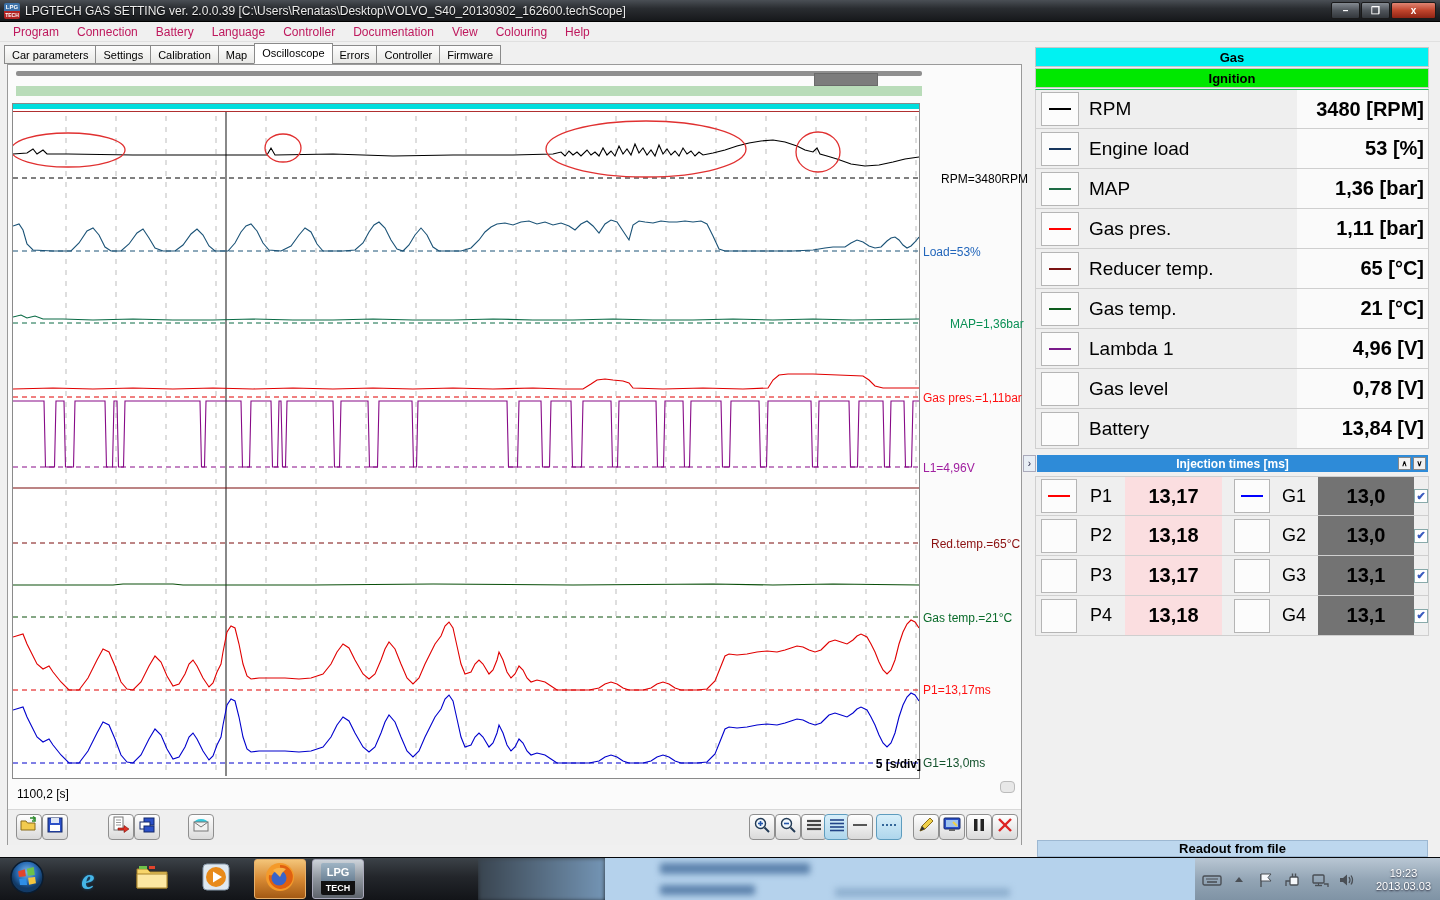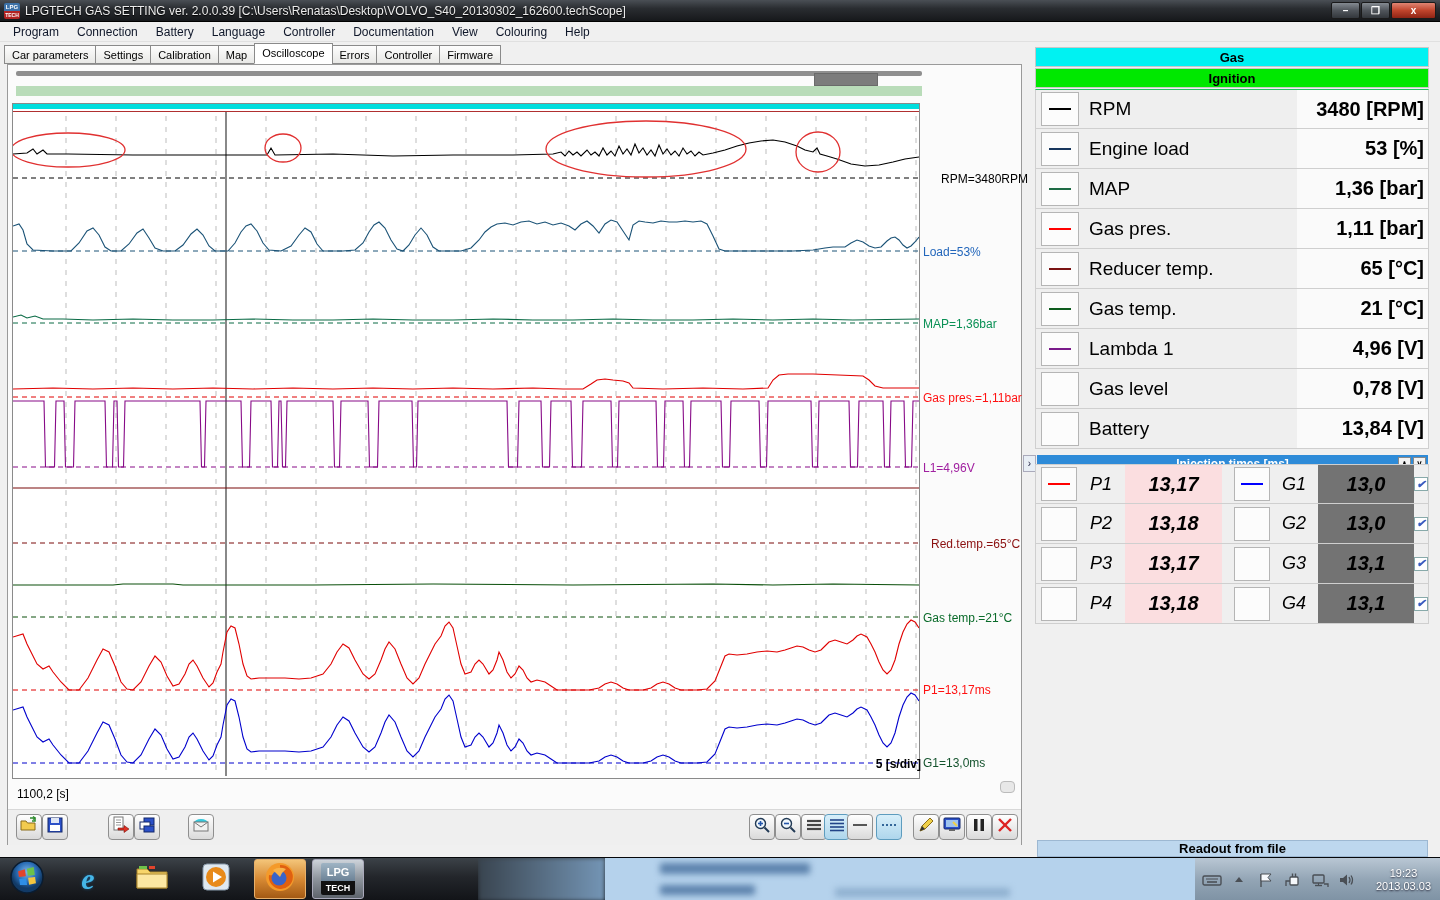--- a/index.html
+++ b/index.html
@@ -18,21 +18,21 @@
   .winbtns { margin-left:auto; display:flex; gap:1px; }
   .winbtn { width:29px; height:17px; border:1px solid #1a1a1a; border-radius:2px;
     background:linear-gradient(#7e8差287 0%, #50555b 50%, #33373c 100%); color:#fff; font-size:10px;
     display:flex; align-items:center; justify-content:center; font-weight:bold; }
   .winbtn { background:linear-gradient(#848a91 0%, #50555b 50%, #33373c 100%); }
   .winbtn.close { background:linear-gradient(#e08573 0%, #c0442c 50%, #8f2415 100%); width:45px; }
 
   
   .menubar { position:absolute; left:0; top:22px; width:1440px; height:20px; background:#f0f0f0;
     display:flex; align-items:center; padding-left:4px; border-bottom:1px solid #e0e0e0; }
-  .menu-item { font-size:12px; color:#0f172a; padding:2px 9px; cursor:default; }
+  .menu-item { font-size:12px; color:#be185d; padding:2px 9px; cursor:default; }
 
   
   .tabbar { position:absolute; left:0; top:42px; width:1440px; height:22px; background:#f0f0f0;
     display:flex; align-items:flex-end; padding-left:4px; }
   .tab { font-size:11px; color:#000; padding:3px 7px 3px 7px; background:linear-gradient(#fdfdfd,#e8e8e6);
     border:1px solid #8a8a8a; border-bottom:1px solid #8a8a8a; margin-right:-1px; height:19px; }
   .tab.active { background:#fff; border-bottom:1px solid #fff; height:21px; font-weight:normal; }
 
   
   .oscpanel { position:absolute; left:7px; top:64px; width:1015px; height:781px;
@@ -64,21 +64,21 @@
   .param-value { width:131px; height:100%; background:#fafafa; font-size:20px; font-weight:bold;
     display:flex; align-items:center; justify-content:flex-end; padding-right:4px; }
 
   .inj-expander { position:absolute; left:1023px; top:455px; width:13px; height:17px; background:#e8eef5;
     border:1px solid #aab; font-size:10px; display:flex; align-items:center; justify-content:center; color:#224; }
   .inj-header { position:absolute; left:1037px; top:455px; width:391px; height:17px; background:#2e8bd8;
     color:#fff; font-size:12px; font-weight:bold; display:flex; align-items:center; justify-content:center; position:absolute; }
   .inj-arrows { position:absolute; right:2px; top:2px; display:flex; gap:2px; }
   .inj-arrow { width:13px; height:13px; background:#f2f2f2; border:1px solid #888; color:#000;
     font-size:8px; display:flex; align-items:center; justify-content:center; }
-  .inj-rows { position:absolute; left:1035px; top:464px; width:394px;font-style:italic; }
+  .inj-rows { position:absolute; left:1035px; top:476px; width:394px; }
   .inj-row { display:flex; align-items:center; height:40px; background:#efefef; border-bottom:1px solid #cfcfcf; border-left:1px solid #cfcfcf; border-right:1px solid #cfcfcf; }
   .inj-row:first-child { border-top:1px solid #cfcfcf; }
   .inj-swatch { width:36px; height:34px; background:#fcfcfc; border:1px solid #b5b5b5; margin-left:5px;
     display:flex; align-items:center; justify-content:center; flex:none; }
   .inj-label { font-size:18px; width:48px; text-align:center; }
   .inj-val { height:100%; font-size:20px; font-weight:bold; display:flex; align-items:center; justify-content:center; }
   .inj-val.p { width:97px; background:#fbdee0; }
   .inj-val.g { width:96px; background:#737373; }
   .inj-check { flex:1; display:flex; align-items:center; justify-content:center; }
   .cbox { width:14px; height:14px; background:#fff; border:1px solid #8aa; font-size:11px; color:#3a5bbf;
@@ -196,21 +196,21 @@
           <polyline points="0 606 10 603 14 613 18 621 24 633 30 638 36 635 40 641 48 651 56 659 66 659 75 647 84 629 90 618 96 621 102 635 108 651 114 658 120 659 128 651 136 635 142 625 148 631 154 645 160 655 166 653 172 643 176 633 180 629 184 635 190 647 196 656 200 652 204 641 208 633 210 621 214 601 218 595 222 597 226 613 230 633 234 645 238 648 246 647 258 647 272 647 286 648 298 647 310 643 318 633 324 621 330 613 336 617 342 629 350 643 356 648 362 643 368 629 372 618 376 611 382 618 388 633 394 647 400 653 406 647 412 633 418 621 422 613 428 605 432 595 436 591 440 597 444 615 448 633 452 643 458 641 462 633 466 629 470 633 476 643 480 639 484 629 486 621 490 629 494 641 498 647 502 643 506 635 510 639 514 647 518 651 524 649 532 651 538 655 544 659 560 659 576 659 586 657 592 653 598 651 604 653 610 657 616 659 630 659 638 657 644 653 650 651 656 653 662 657 668 659 684 659 694 658 702 650 708 635 712 625 716 623 724 624 734 623 744 621 754 620 764 621 772 619 778 617 784 615 790 616 796 619 802 621 808 619 812 615 816 611 822 609 828 611 834 613 840 609 844 605 848 603 854 606 858 613 862 621 866 631 870 639 874 643 878 639 882 629 886 613 890 601 894 593 898 589 902 591 906 597" fill="none" stroke="#0000cc" stroke-width="1.1"></polyline>
           <ellipse cx="55" cy="46" rx="57" ry="17" fill="none" stroke="#e03030" stroke-width="1.3"></ellipse>
           <ellipse cx="270" cy="44" rx="18" ry="14" fill="none" stroke="#e03030" stroke-width="1.3"></ellipse>
           <ellipse cx="633" cy="45" rx="100" ry="28" fill="none" stroke="#e03030" stroke-width="1.3"></ellipse>
           <ellipse cx="805" cy="48" rx="22" ry="20" fill="none" stroke="#e03030" stroke-width="1.3"></ellipse>
         </svg>
     </div>
     <div id="trace-labels">
         <div class="trace-label" style="color: rgb(0, 0, 0); top: 107px; margin-left: 18px;">RPM=3480RPM</div>
         <div class="trace-label" style="color: rgb(34, 102, 187); top: 180px;">Load=53%</div>
-        <div class="trace-label" style="color: rgb(10, 144, 85); top: 252px;">MAP=1,36bar</div>
+        <div class="trace-label" style="color: rgb(10, 144, 85); top: 252px; margin-left: 27px;">MAP=1,36bar</div>
         <div class="trace-label" style="color: rgb(255, 17, 17); top: 326px;">Gas pres.=1,11bar</div>
         <div class="trace-label" style="color: rgb(160, 32, 160); top: 396px;">L1=4,96V</div>
         <div class="trace-label" style="color: rgb(139, 16, 16); top: 472px; margin-left: 8px;">Red.temp.=65°C</div>
         <div class="trace-label" style="color: rgb(10, 107, 42); top: 546px;">Gas temp.=21°C</div>
         <div class="trace-label" style="color: rgb(255, 17, 17); top: 618px;">P1=13,17ms</div>
         <div class="trace-label" style="color: #14532d; top: 691px;">G1=13,0ms</div>
       </div>
     <div class="time-label">1100,2 [s]</div>
     <div class="sdiv-label">5 [s/div]</div>
     <div class="osc-toolbar" id="osc-toolbar">

